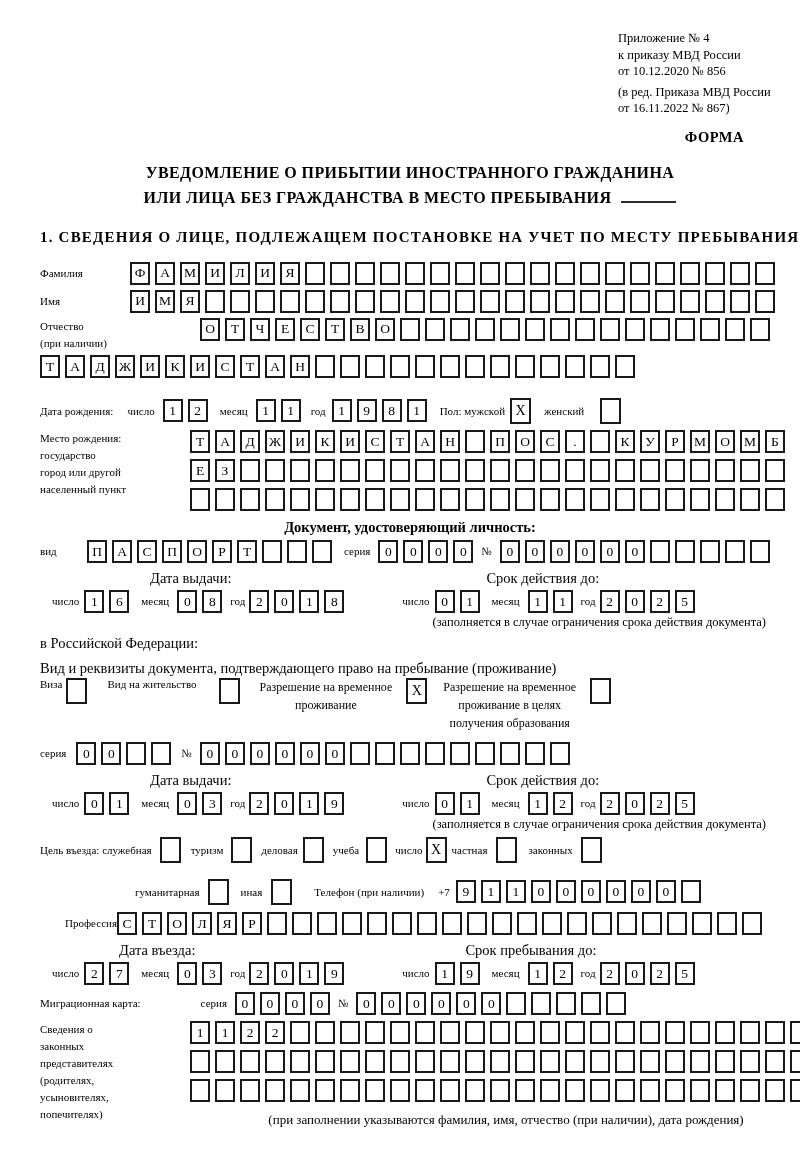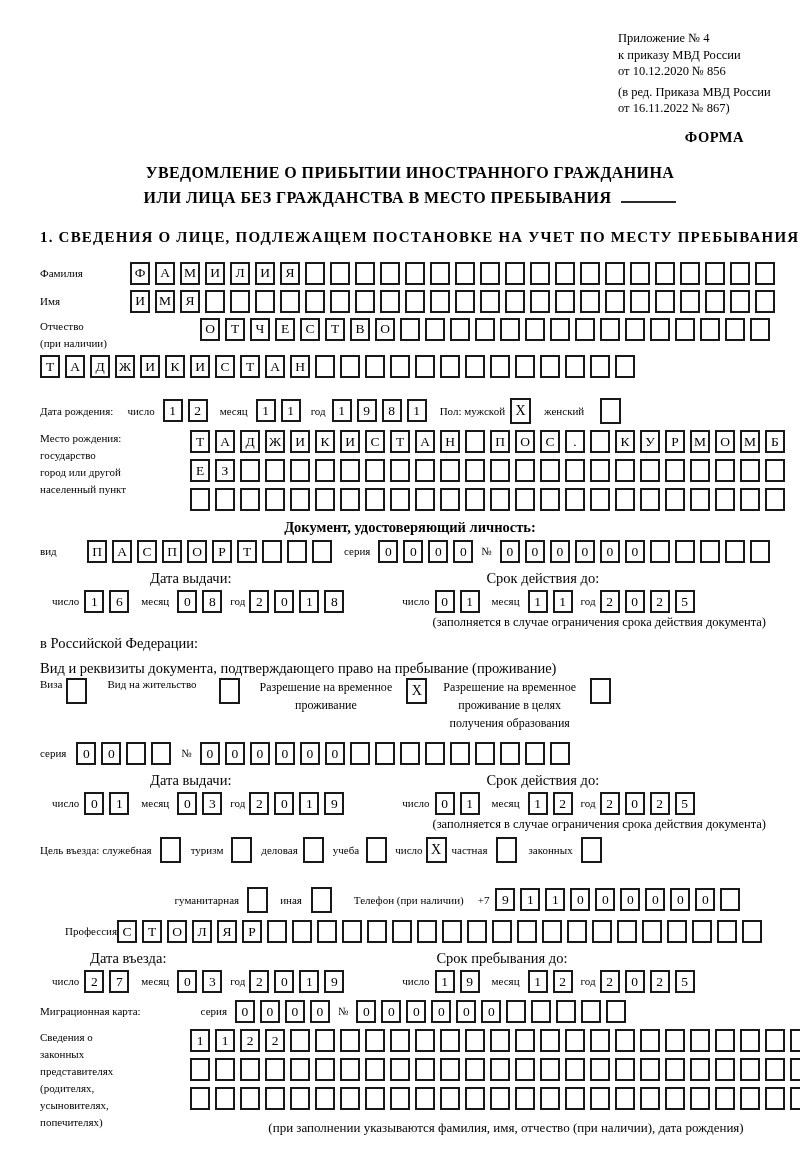--- a/index.html
+++ b/index.html
@@ -509,21 +509,21 @@
     <span class="lbl" style="margin-left:5px;">частная</span>
     <span class="cells cb" style="margin-left:9px;">
         <span class="cell"></span>
       </span>
     <span class="lbl" style="margin-left:11px;">законных</span>
     <span class="cells cb" style="margin-left:8px;">
         <span class="cell"></span>
       </span>
   </div>
 
-  <div class="row" style="margin-top:24px;justify-content:center;">
+  <div class="row" style="margin-top:16px;">
     <span class="lbl" style="margin-left:95px;">гуманитарная</span>
     <span class="cells cb" style="margin-left:8px;">
         <span class="cell"></span>
       </span>
     <span class="lbl" style="margin-left:12px;">иная</span>
     <span class="cells cb" style="margin-left:9px;">
         <span class="cell"></span>
       </span>
     <span class="lbl" style="margin-left:22px;">Телефон (при наличии)</span>
     <span class="lbl" style="margin-left:14px;">+7</span>
@@ -567,21 +567,21 @@
         <span class="cell"></span>
         <span class="cell"></span>
         <span class="cell"></span>
         <span class="cell"></span>
         <span class="cell"></span>
         <span class="cell"></span>
       </span>
   </div>
 
   <div class="hdr-row">
-    <span style="margin-left:50px;">Дата въезда:</span>
+    <span style="margin-left:79px;">Дата въезда:</span>
     <span style="margin-left:270px;">Срок пребывания до:</span>
   </div>
 
   <div class="row" style="margin-top:3px;">
     <span class="lbl" style="margin-left:12px;">число</span>
     <span class="cells" style="margin-left:5px;">
         <span class="cell">2</span>
         <span class="cell">7</span>
       </span>
     <span class="lbl" style="margin-left:12px;">месяц</span>

